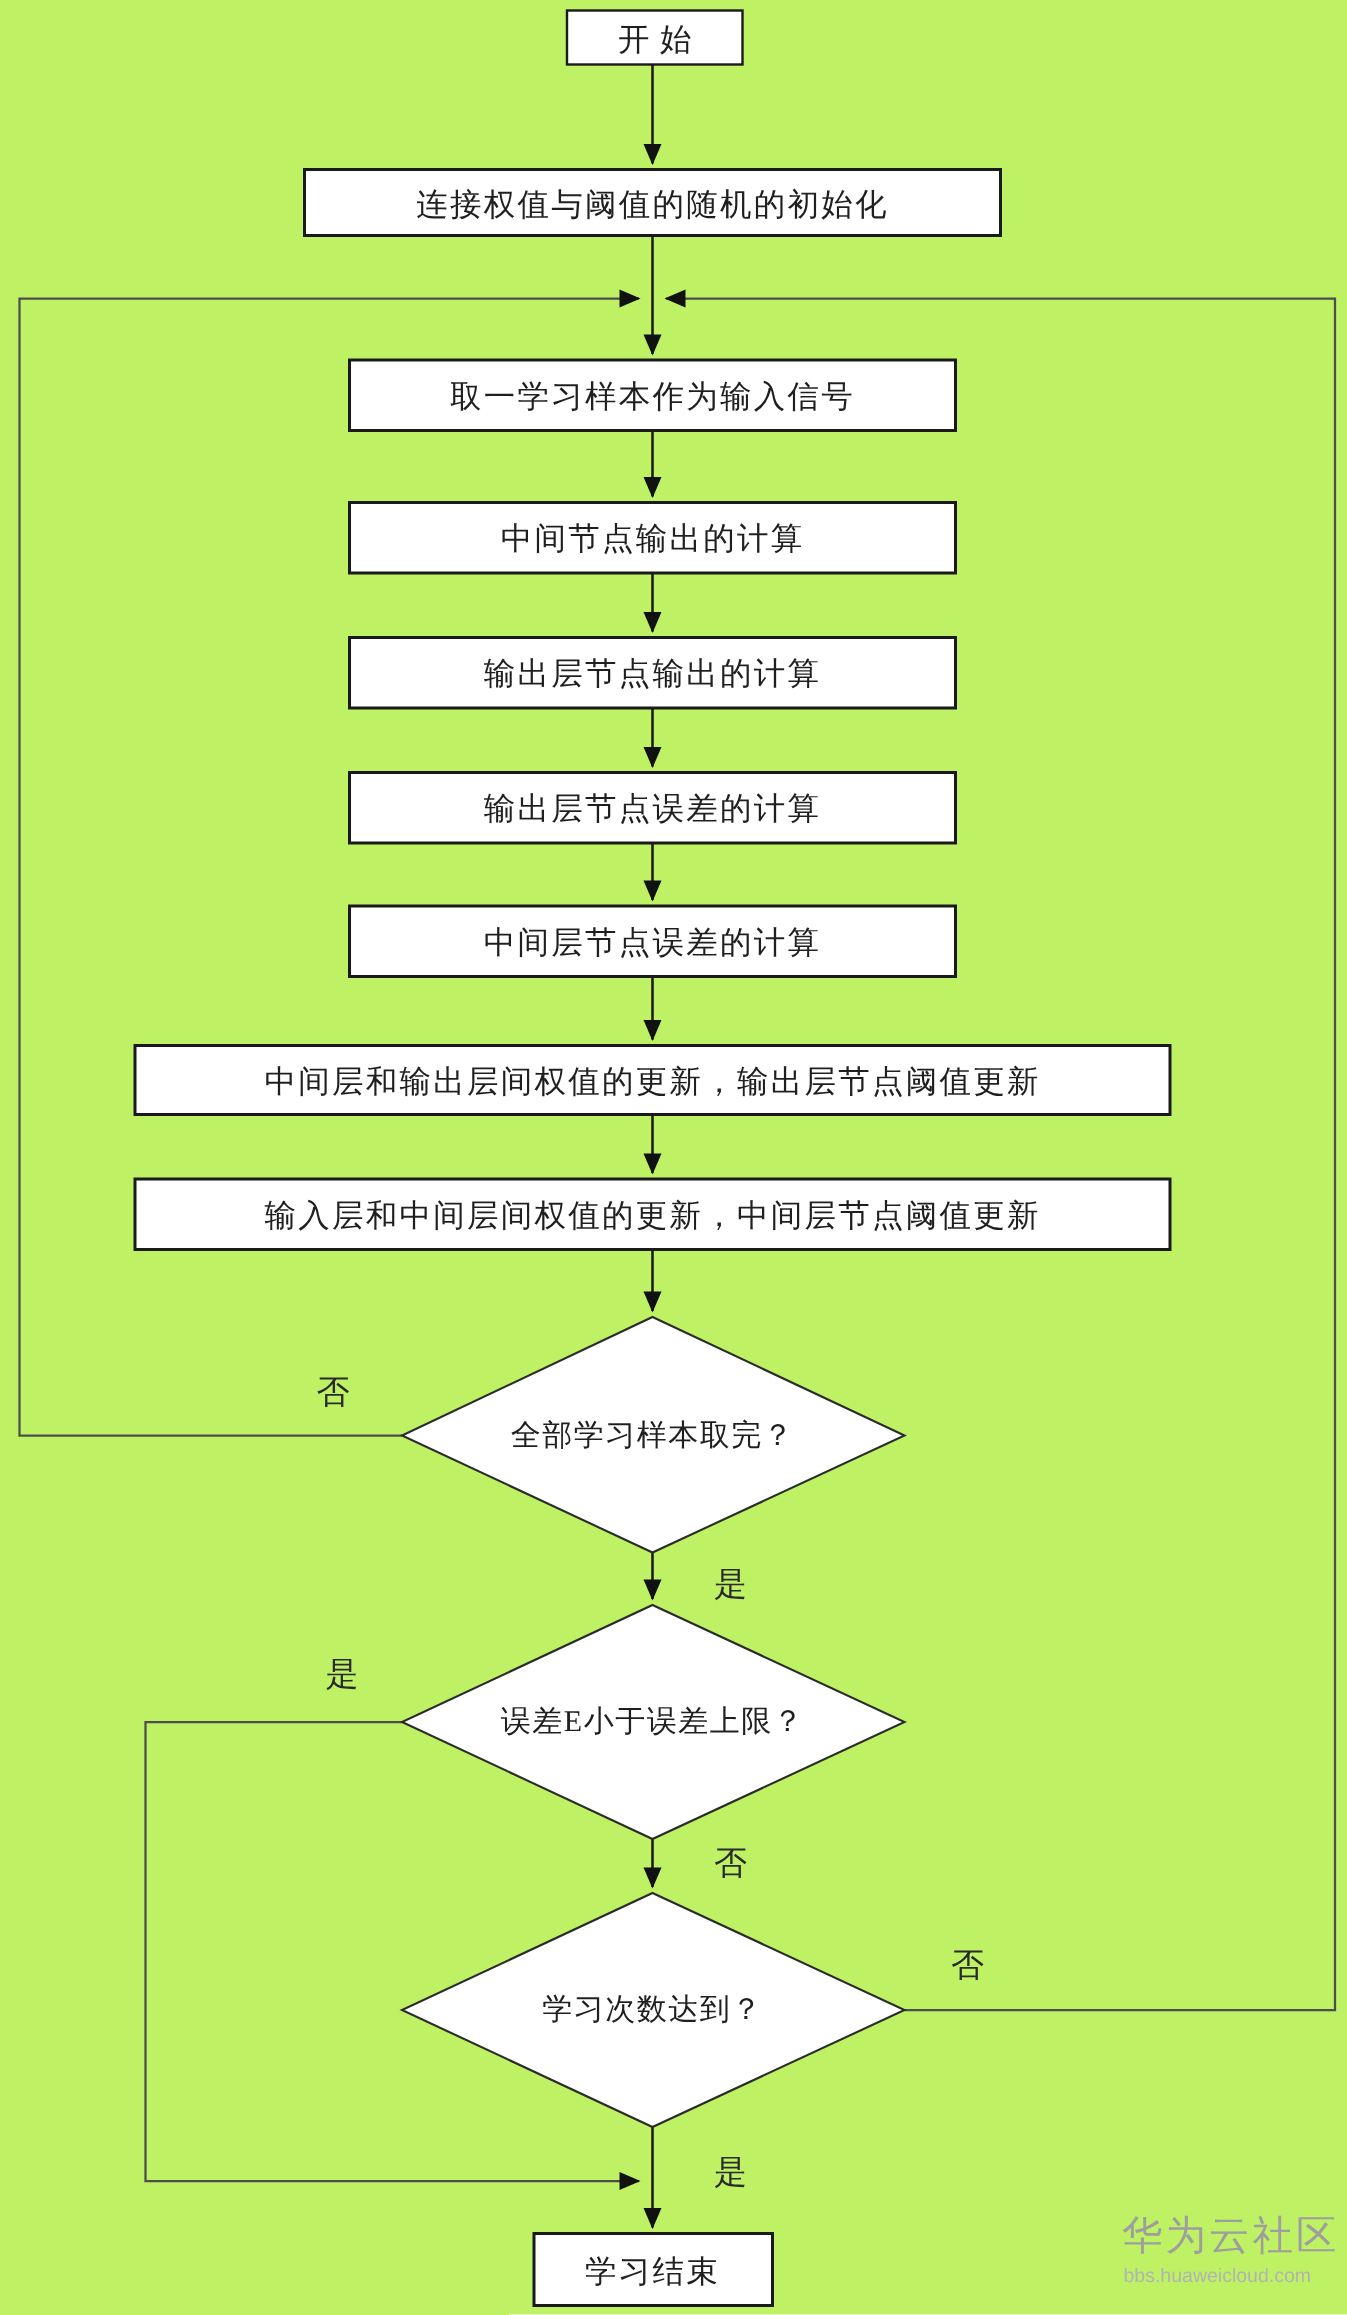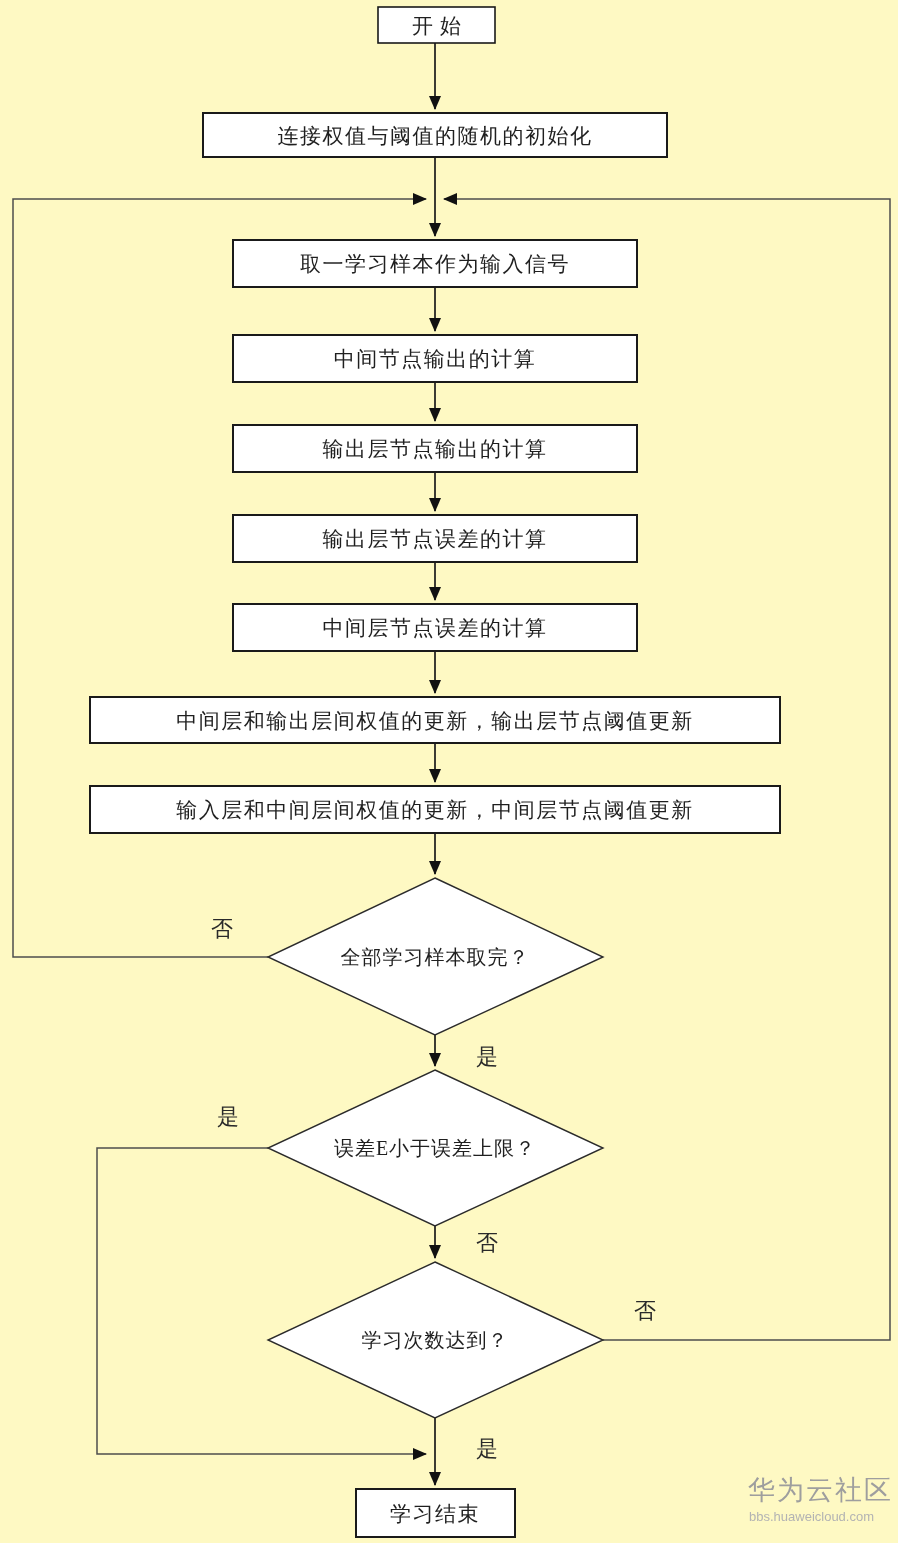--- a/index.html
+++ b/index.html
@@ -4,21 +4,21 @@
 <style>
   html, body {
     margin: 0;
     padding: 0;
     background: #ffffff;
   }
   .page {
     position: relative;
     width: 898px;
     height: 1543px;
-    background: #fef9c3;
+    background: #bef264;
     overflow: hidden;
     font-family: "Liberation Serif", "DejaVu Serif", serif;
   }
   svg { display: block; }
   .node-rect {
     fill: #ffffff;
     stroke: #1a1a1a;
     stroke-width: 2;
   }
   .start-rect {

